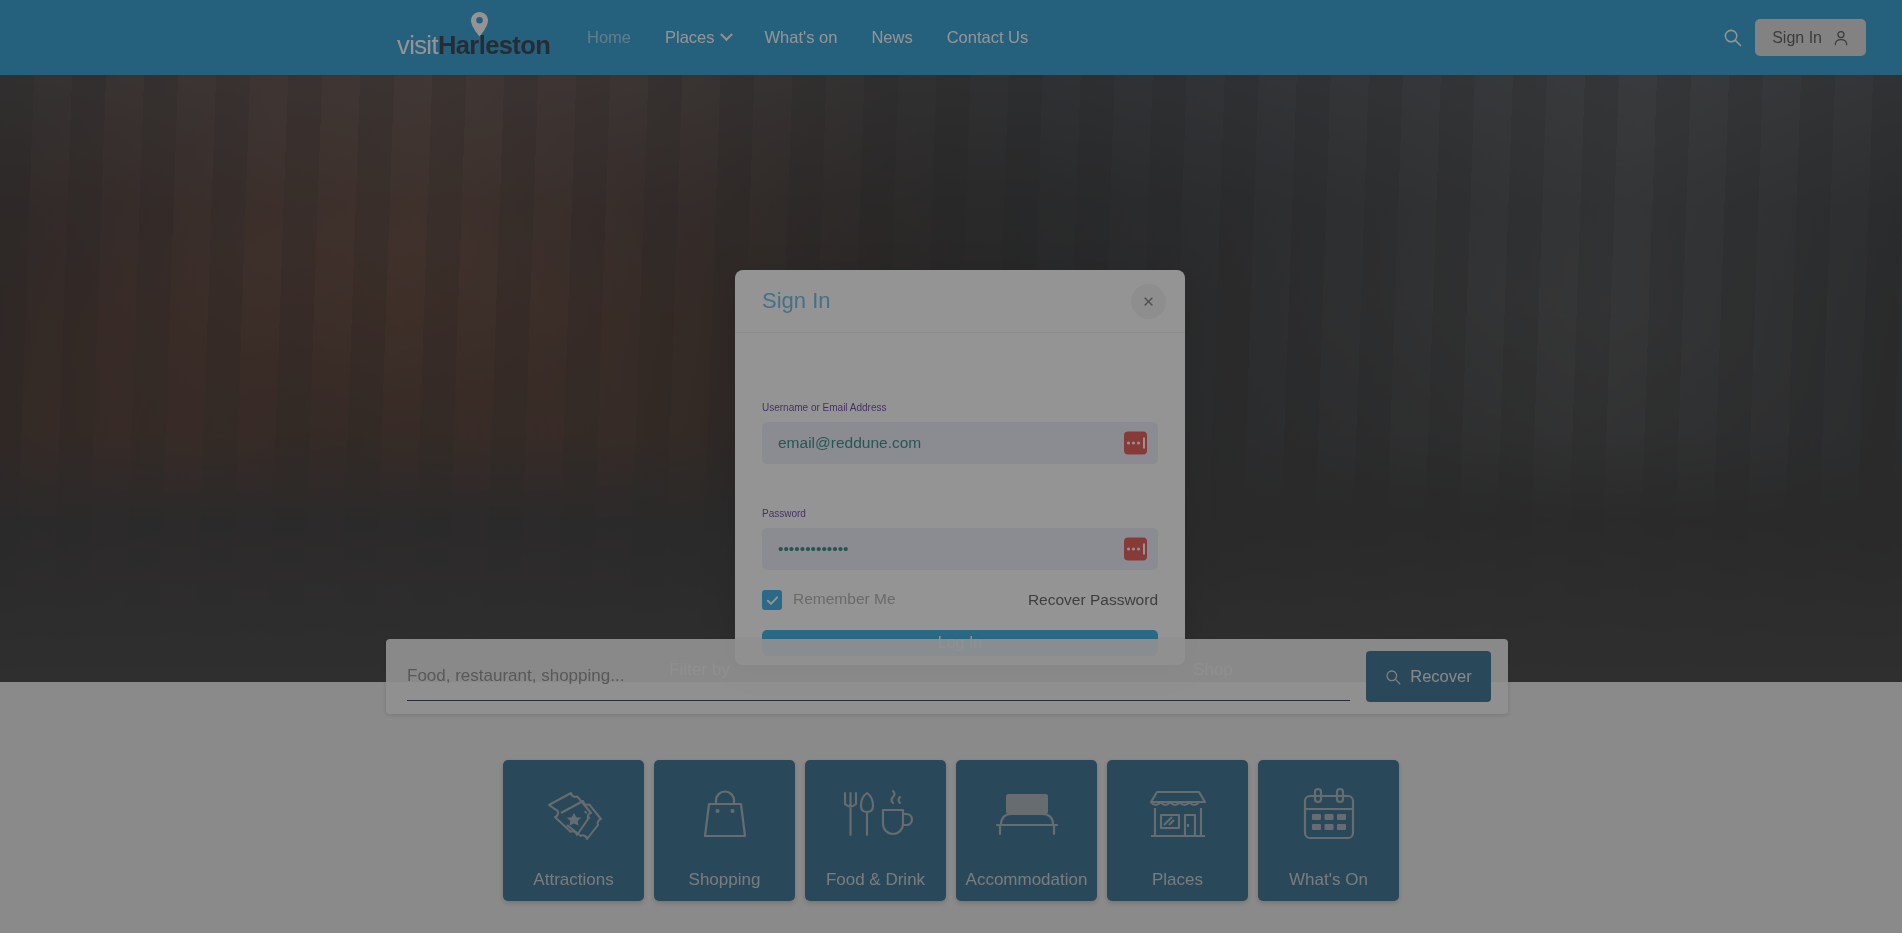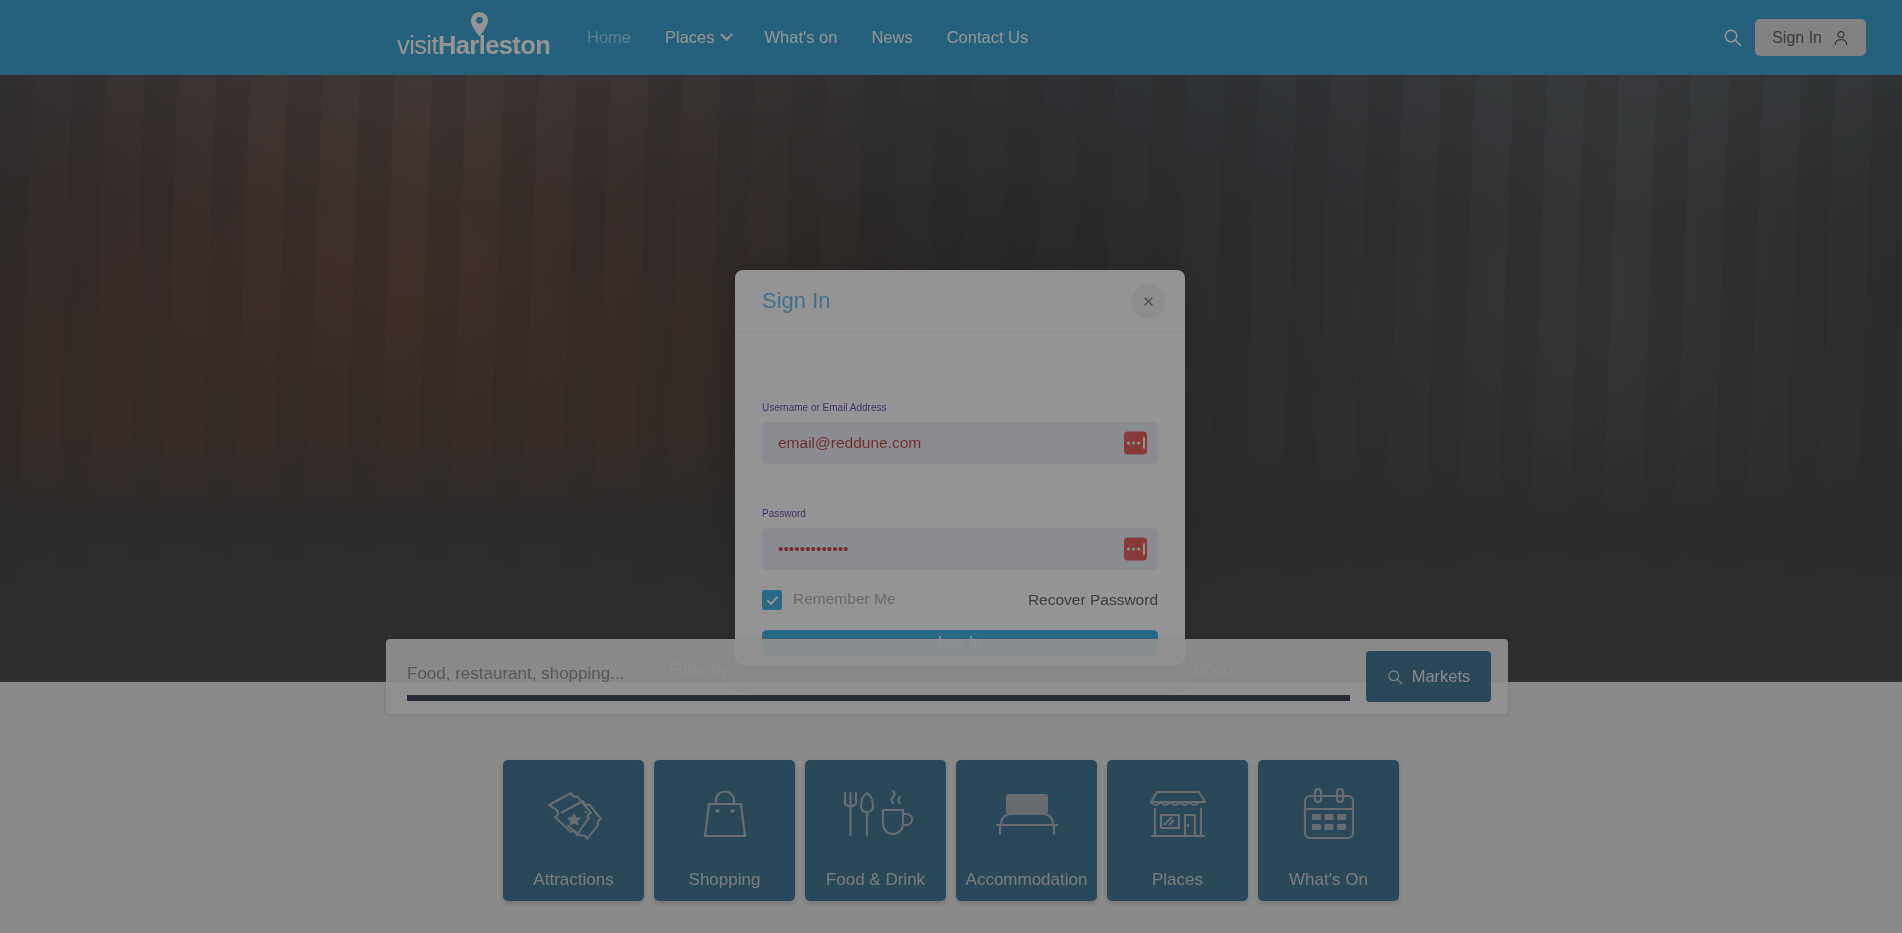--- a/index.html
+++ b/index.html
@@ -51,21 +51,21 @@
   .brand-text {
     position: absolute;
     left: 0;
     top: 16px;
     font-size: 25.5px;
     line-height: 30px;
     letter-spacing: -0.6px;
     white-space: nowrap;
   }
   .brand-visit { color: #ffffff; font-weight: 400; }
-  .brand-name  { color: #ffffff; font-weight: 700; }
+  .brand-name  { color: #0f172a; font-weight: 700; }
 
   .main-nav {
     position: absolute;
     left: 570px;
     top: 0;
     height: 75px;
     display: flex;
     align-items: center;
     gap: 0px;
   }
@@ -198,21 +198,21 @@
     align-items: center;
     z-index: 5;
     box-shadow: 0 1px 4px rgba(0,0,0,0.18);
   }
   .search-field {
     flex: 1;
     margin-left: 21px;
     margin-right: 16px;
     height: 48px;
     border: none;
-    border-bottom: 6px solid #0f172a;
+    border-bottom: 1px solid #0f172a;
     background: transparent;
     font-size: 17px;
     font-family: "Liberation Sans", sans-serif;
     color: #4a4a4a;
     outline: none;
   }
   .search-field::placeholder { color: #7b7b7b; }
   .search-submit {
     width: 125px;
     height: 51px;
@@ -331,21 +331,21 @@
   }
   .field-input {
     width: 100%;
     height: 42px;
     background: #e8eefb;
     border: none;
     border-radius: 5px;
     padding: 0 52px 0 16px;
     font-size: 15.5px;
     font-family: "Liberation Sans", sans-serif;
-    color: #b91c1c;
+    color: #0f766e;
     outline: none;
   }
   .field-input::placeholder { color: #7d7d7d; }
   .pw-manager-icon {
     position: absolute;
     right: 11px;
     top: 50%;
     transform: translateY(-50%);
     width: 23px; height: 23px;
     background: #e23b36;
@@ -476,21 +476,21 @@
     </div>
   </section>
 
   <div class="search-panel">
     <input class="search-field" type="text" placeholder="Food, restaurant, shopping..." style="">
     <button class="search-submit">
       <svg width="16" height="16" viewBox="0 0 20 20">
         <circle cx="8.5" cy="8.5" r="6" fill="none" stroke="#cfd6da" stroke-width="1.6"></circle>
         <line x1="13" y1="13" x2="18.5" y2="18.5" stroke="#cfd6da" stroke-width="1.6" stroke-linecap="round"></line>
       </svg>
-      <span>Markets</span>
+      <span>Recover</span>
     </button>
   </div>
 
   <div class="tiles">
 
     <a class="tile">
       <span class="tile-icon">
         <svg width="66" height="56" viewBox="0 0 66 56">
           <g fill="none" stroke="#9aa7ad" stroke-width="2" stroke-linejoin="round">
             <path d="M8 18 L30 6 a4.4 4.4 0 0 0 6.2 3.4 L50 26 a4.4 4.4 0 0 0-3 6L36 48 a4.4 4.4 0 0 0-6.4-3.2L14 30 a4.4 4.4 0 0 0 2.6-6.2z"></path>

